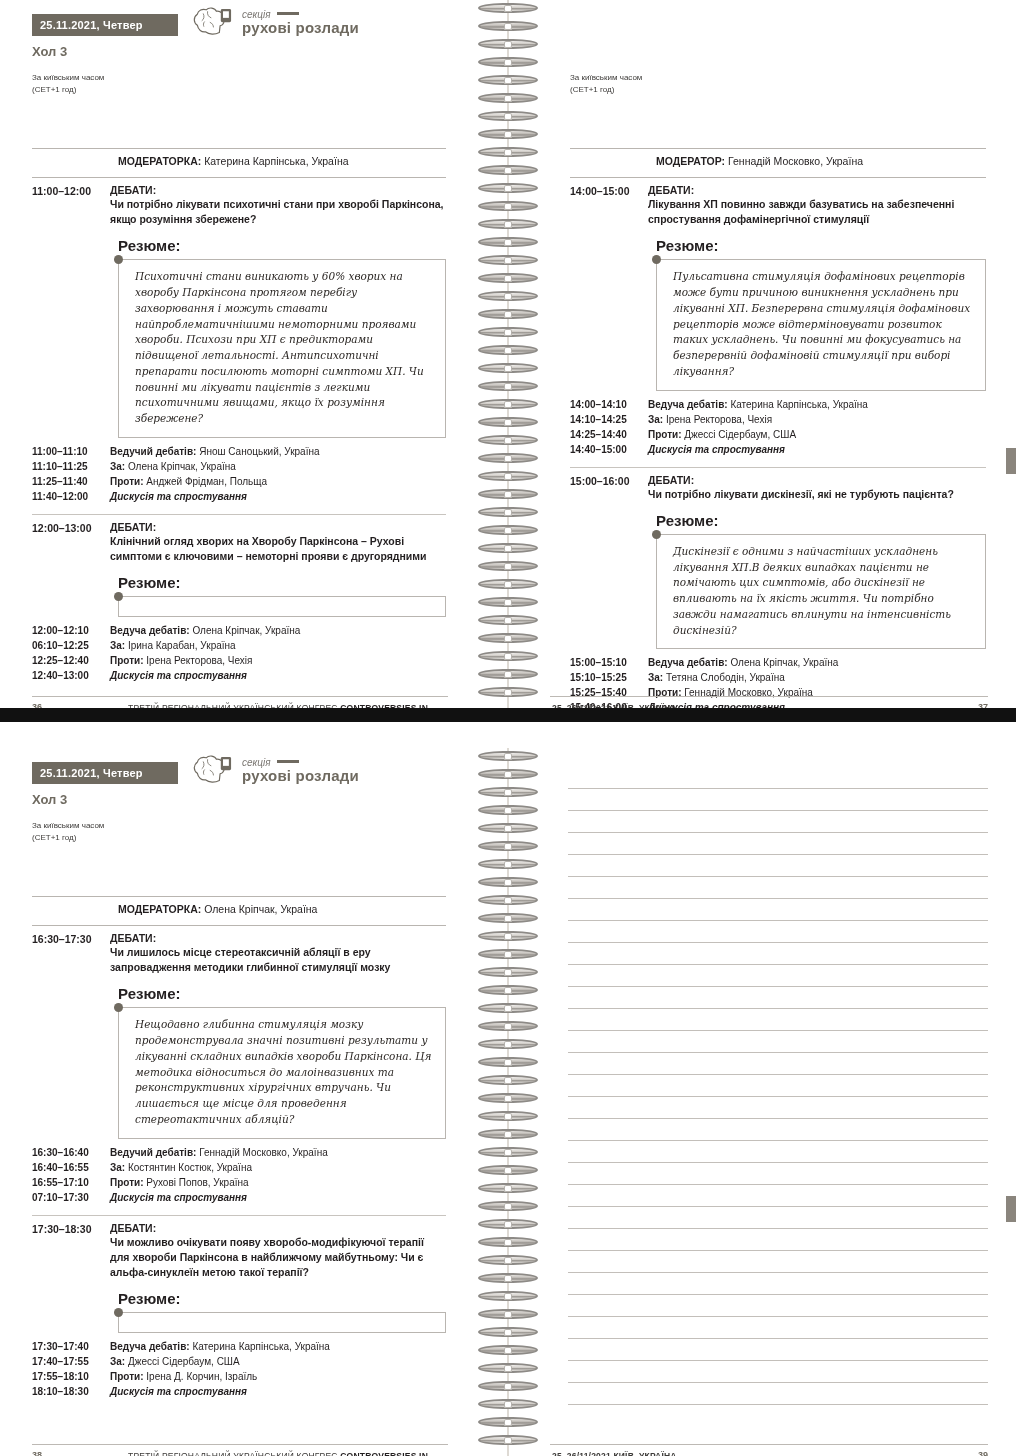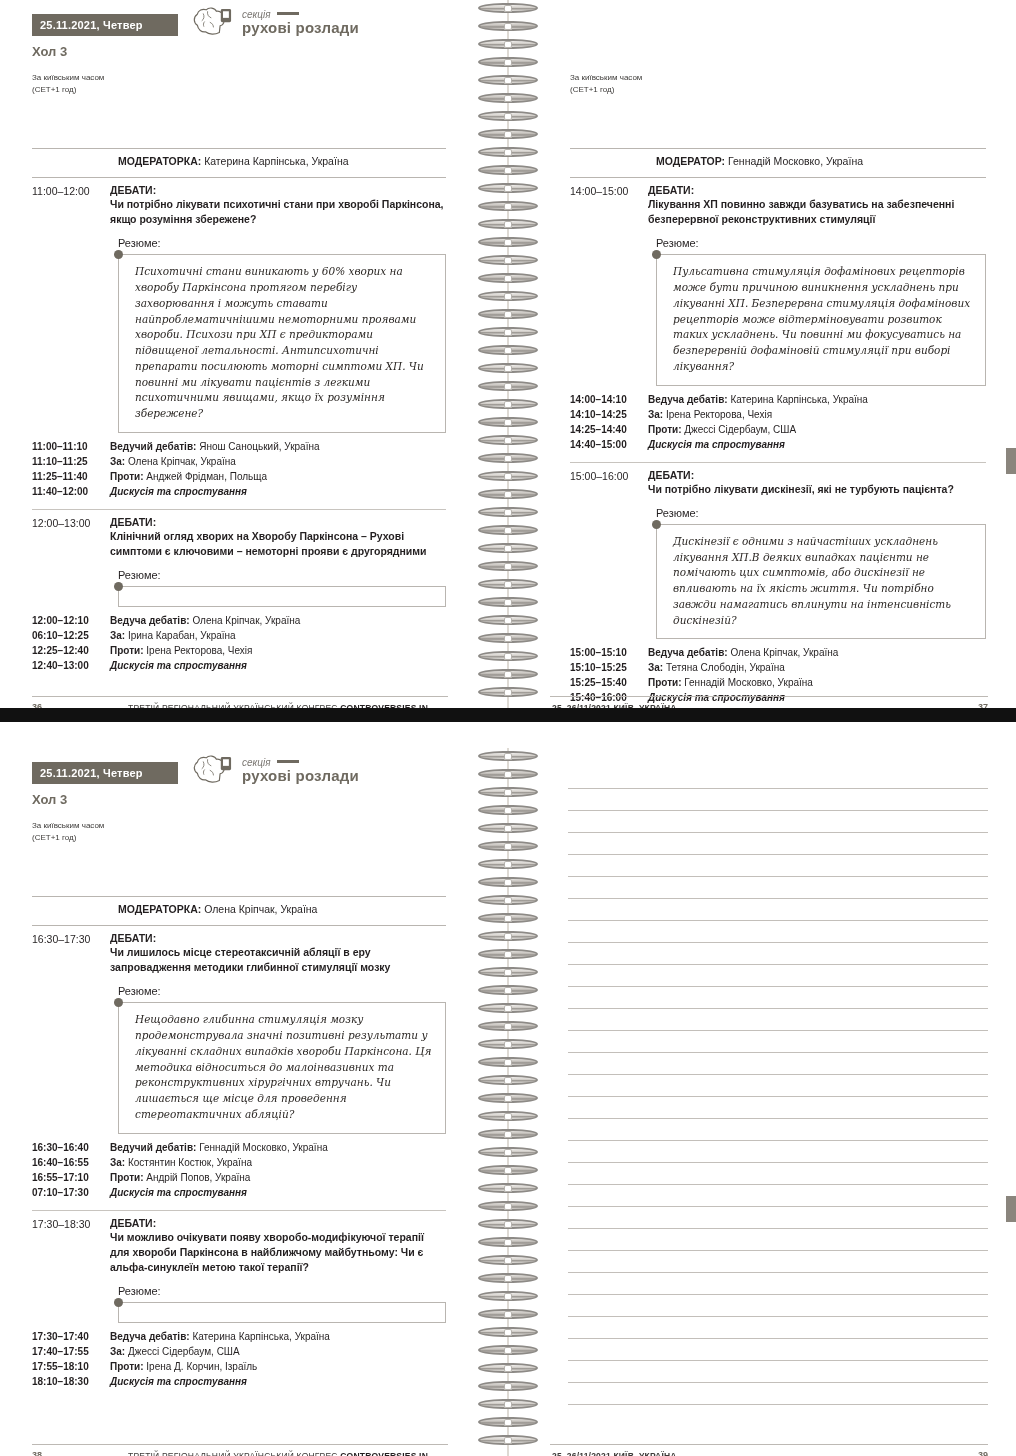--- a/index.html
+++ b/index.html
@@ -61,27 +61,27 @@
 
   .rule { height:1px; background:#b9b5b0; margin:0 0 6px 0; }
   .rule.thin { background:#c8c4bf; }
 
   .moderator { font-size:10.5px; margin:0 0 10px 86px; }
   .moderator b { font-weight:bold; }
 
   .block { position:relative; margin-bottom:6px; }
   .rowline { display:flex; align-items:flex-start; }
   .time { width:78px; flex:0 0 78px; font-size:10.5px; color:#231f20; padding-top:1px; }
-  .time.bold { font-weight:normal; }
+  .time.bold { font-weight:bold; }
   .body { flex:1; }
   .debate-label { font-size:10.5px; font-weight:bold; }
   .debate-title { font-size:10.5px; font-weight:bold; line-height:1.45; margin-top:1px; }
 
   .resume-wrap { margin:10px 0 8px 86px; position:relative; }
-  .resume-label { font-size:11px; font-weight:normal; margin-bottom:5px; }
+  .resume-label { font-size:15px; font-weight:bold; margin-bottom:5px; }
   .quote {
     border:1px solid #b9b5b0;
     padding:9px 12px 10px 16px;
     font-family:"DejaVu Serif", serif;
     font-style:italic;
     font-size:10.5px;
     line-height:1.5;
     color:#2b2724;
     position:relative;
   }
@@ -396,21 +396,21 @@
         <div class="moderator">
           <b>МОДЕРАТОР:</b> <span>Геннадій Московко, Україна</span>
         </div>
         <div class="rule"></div>
 
         <div class="block">
           <div class="rowline">
             <div class="time bold">14:00–15:00</div>
             <div class="body">
               <div class="debate-label">ДЕБАТИ:</div>
-              <div class="debate-title">Лікування ХП повинно завжди базуватись на забезпеченні безперервної реконструктивних стимуляції</div>
+              <div class="debate-title">Лікування ХП повинно завжди базуватись на забезпеченні спростування дофамінергічної стимуляції</div>
             </div>
           </div>
           <div class="resume-wrap">
             <div class="resume-label">Резюме:</div>
             <div class="quote"><span class="bullet"></span><span>Пульсативна стимуляція дофамінових рецепторів може бути причиною виникнення ускладнень при лікуванні ХП. Безперервна стимуляція дофамінових рецепторів може відтерміновувати розвиток таких ускладнень. Чи повинні ми фокусуватись на безперервній дофаміновій стимуляції при виборі лікування?</span></div>
           </div>
           <div class="entry">
               <div class="t">14:00–14:10</div>
               <div class="d"><b>Ведуча дебатів:</b> <span>Катерина Карпінська, Україна</span></div>
             </div>
@@ -530,21 +530,21 @@
           <div class="entry">
               <div class="t">16:30–16:40</div>
               <div class="d"><b>Ведучий дебатів:</b> <span>Геннадій Московко, Україна</span></div>
             </div>
           <div class="entry">
               <div class="t">16:40–16:55</div>
               <div class="d"><b>За:</b> <span>Костянтин Костюк, Україна</span></div>
             </div>
           <div class="entry">
               <div class="t">16:55–17:10</div>
-              <div class="d"><b>Проти:</b> <span>Андрій Попов, Україна</span></div>
+              <div class="d"><b>Проти:</b> <span>Рухові Попов, Україна</span></div>
             </div>
           <div class="entry">
               <div class="t">07:10–17:30</div>
               <div class="d it">Дискусія та спростування</div>
             </div>
         </div>
 
         <div class="rule thin" style="margin-top:12px"></div>
 
         <div class="block">

